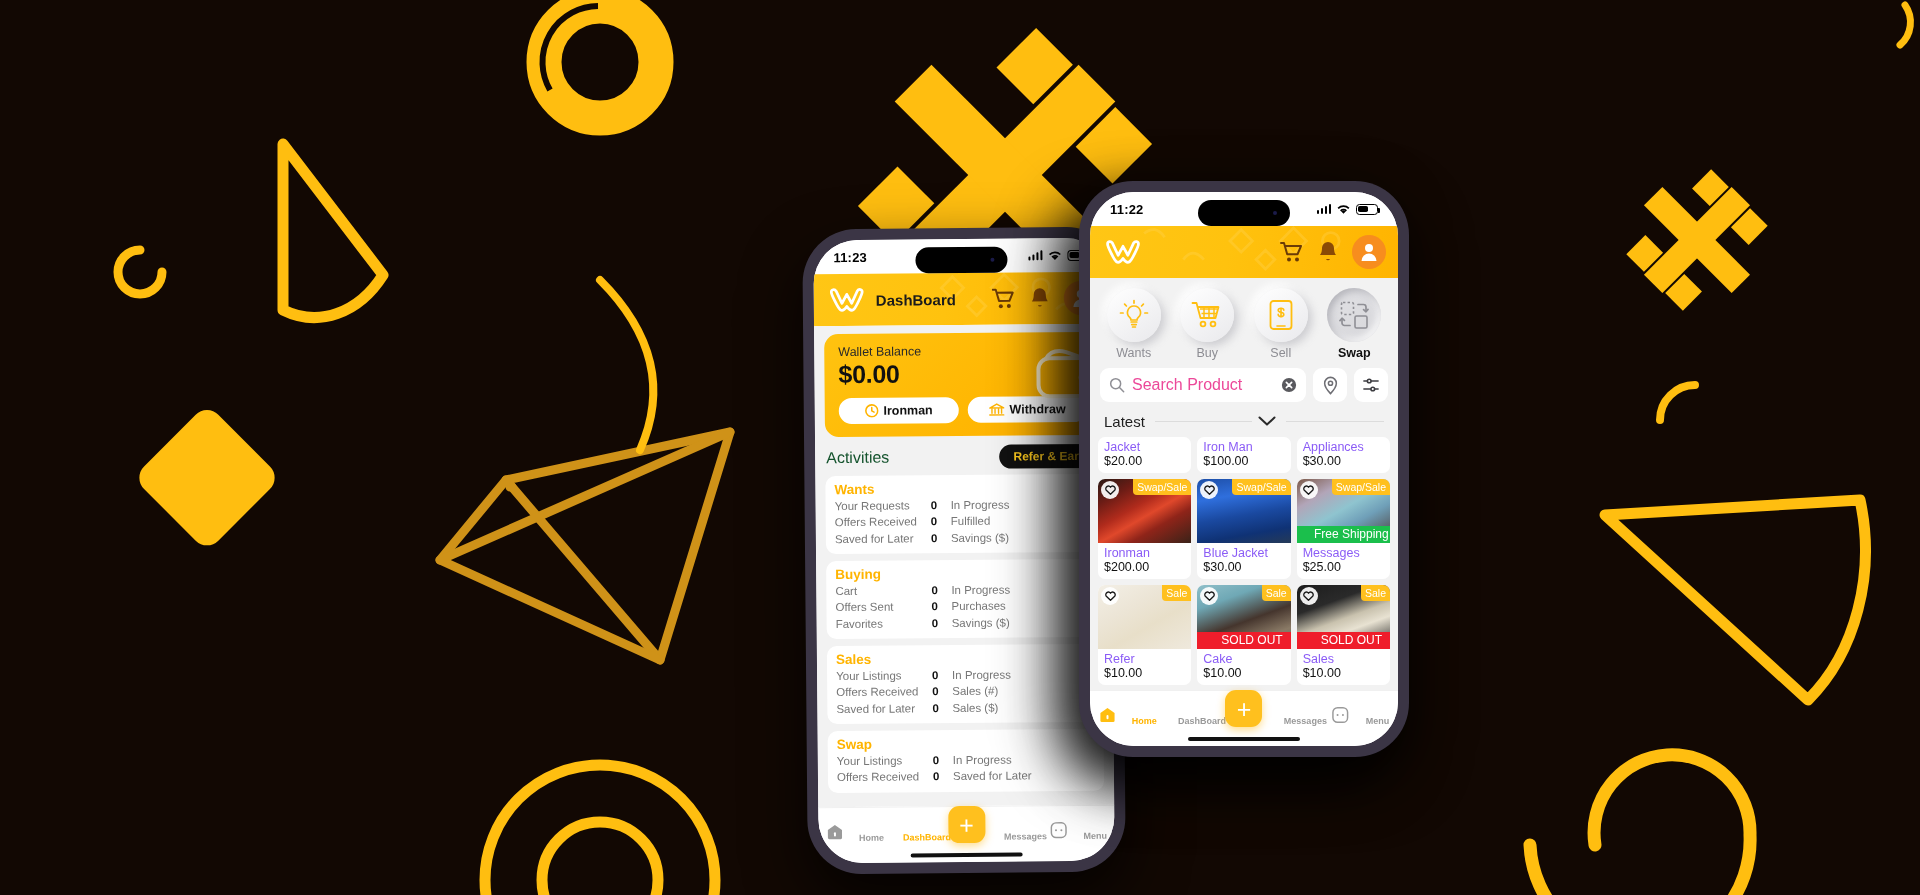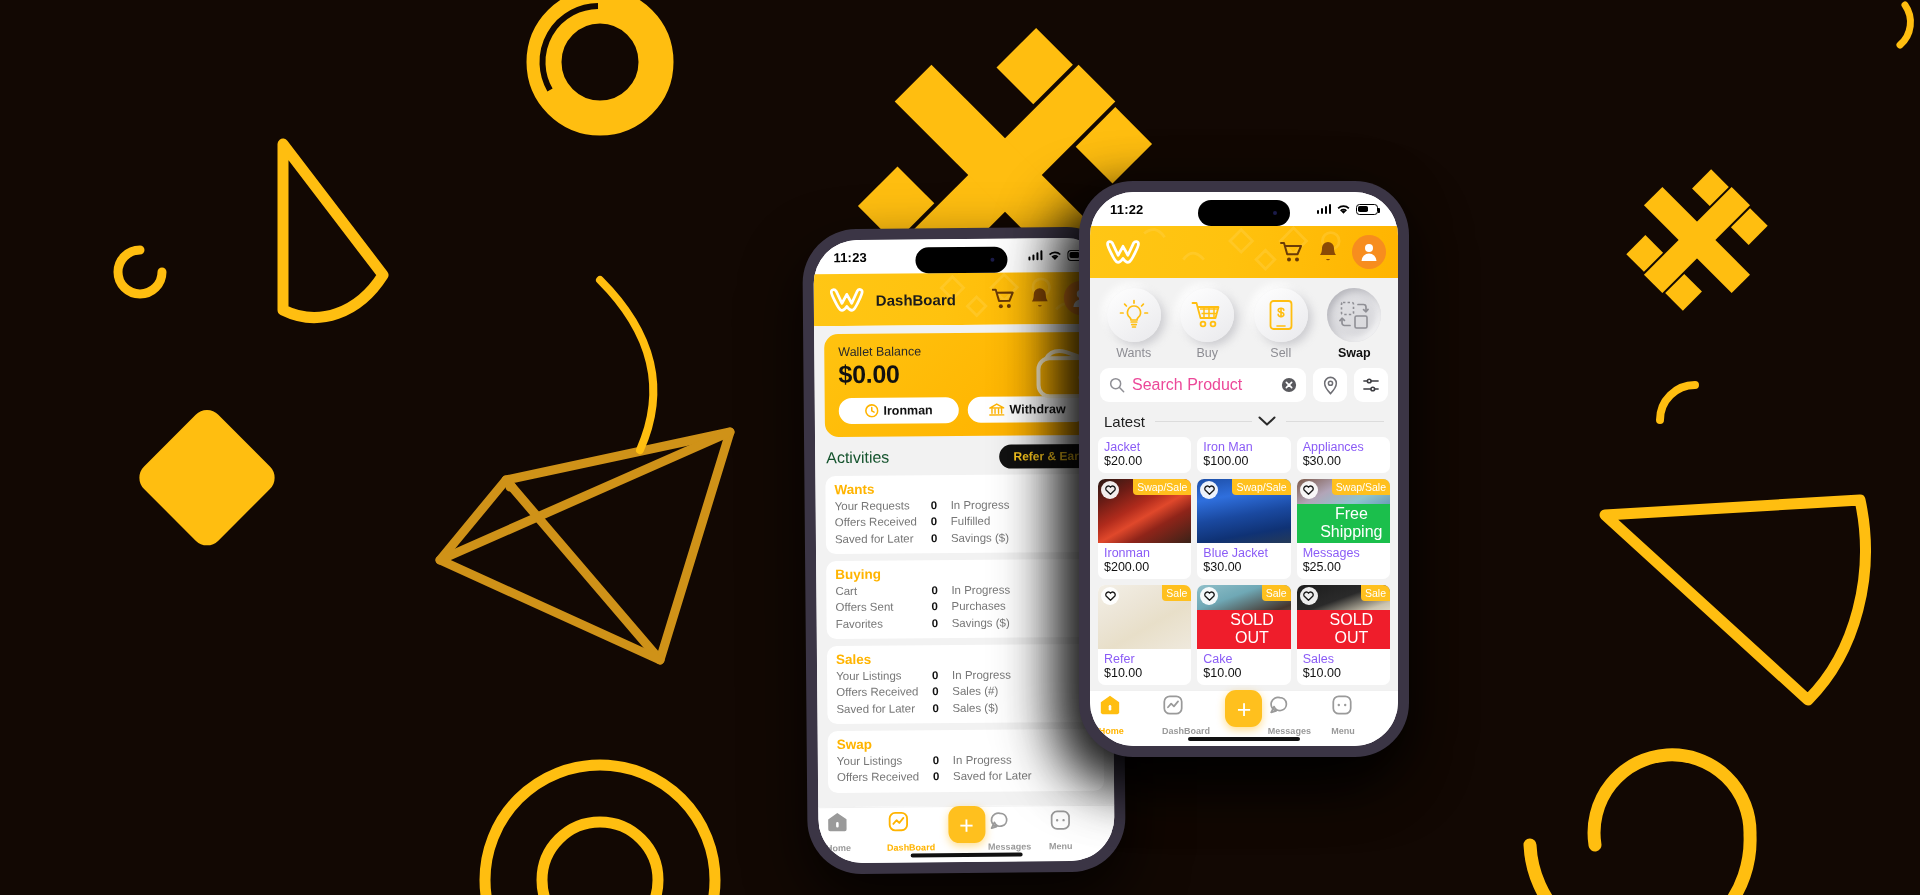--- a/index.html
+++ b/index.html
@@ -149,21 +149,21 @@
   .act-line .v2 { font-weight:700; color:#111; }
 
   
   .bottom-nav {
     flex: none; height: 56px; background:#fff;
     display:flex; align-items:center; justify-content:space-around;
     padding: 0 6px 8px 6px;
     border-top: 1px solid #f0f0f0;
     position: relative;
   }
-  .nav-item { display:flex; flex-direction:column; align-items:flex-start; gap:10px; width: 58px;}
+  .nav-item { display:flex; flex-direction:row; align-items:flex-end; gap:16px; width: 58px;}
   .nav-label { font-size: 9px; color:#9a9a9a; font-weight:600; }
   .nav-label.active { color:#ffb400; }
   .nav-plus {
     width: 37px; height: 37px; background:#ffc01e; border-radius: 11px;
     display:flex; align-items:center; justify-content:center;
     color:#fff; font-size: 25px; font-weight:300; line-height:0;
     box-shadow:0 3px 8px rgba(255,180,0,.45);
     margin-bottom: 12px;
   }
   .home-bar {
@@ -216,21 +216,21 @@
     padding: 2px 4px; border-bottom-left-radius: 4px;
   }
   .heart {
     position:absolute; left:3px; top:2px;
     width:18px;height:18px;border-radius:50%;
     background:rgba(255,255,255,.92);
     display:flex;align-items:center;justify-content:center;
   }
   .ribbon {
     position:absolute; left:0; right:0; bottom:0;
-    text-align:center; font-size: 16px; font-weight:500; color:#fff;
+    text-align:center; font-size: 12px; font-weight:500; color:#fff;
     padding: 1px 0 2px 16px;
   }
   .ribbon.green { background:#1bbf4c; }
   .ribbon.red { background:#ef1d2b; }
   .tile-name { font-size: 12.5px; color:#8b5cf6; padding: 3px 6px 0 6px; white-space:nowrap; overflow:hidden;}
   .tile-price { font-size: 12.5px; color:#111; padding: 0 6px 5px 6px; }
 </style>
 </head>
 <body>
 

